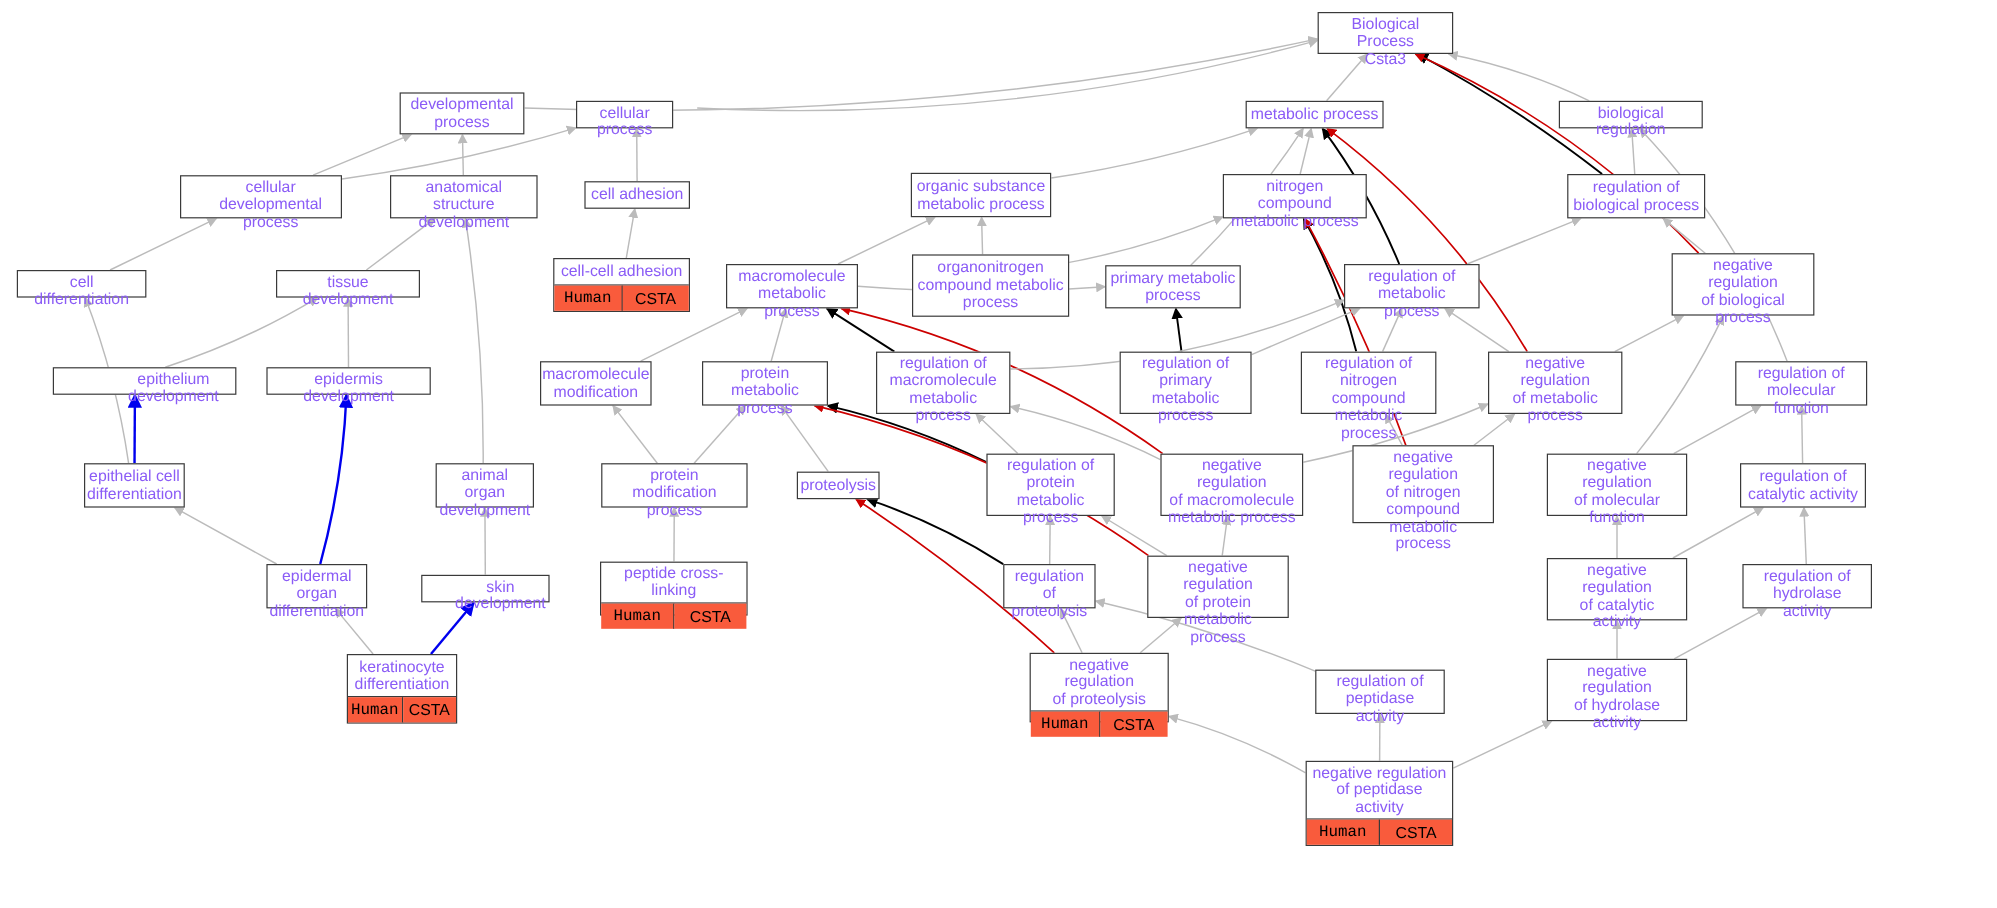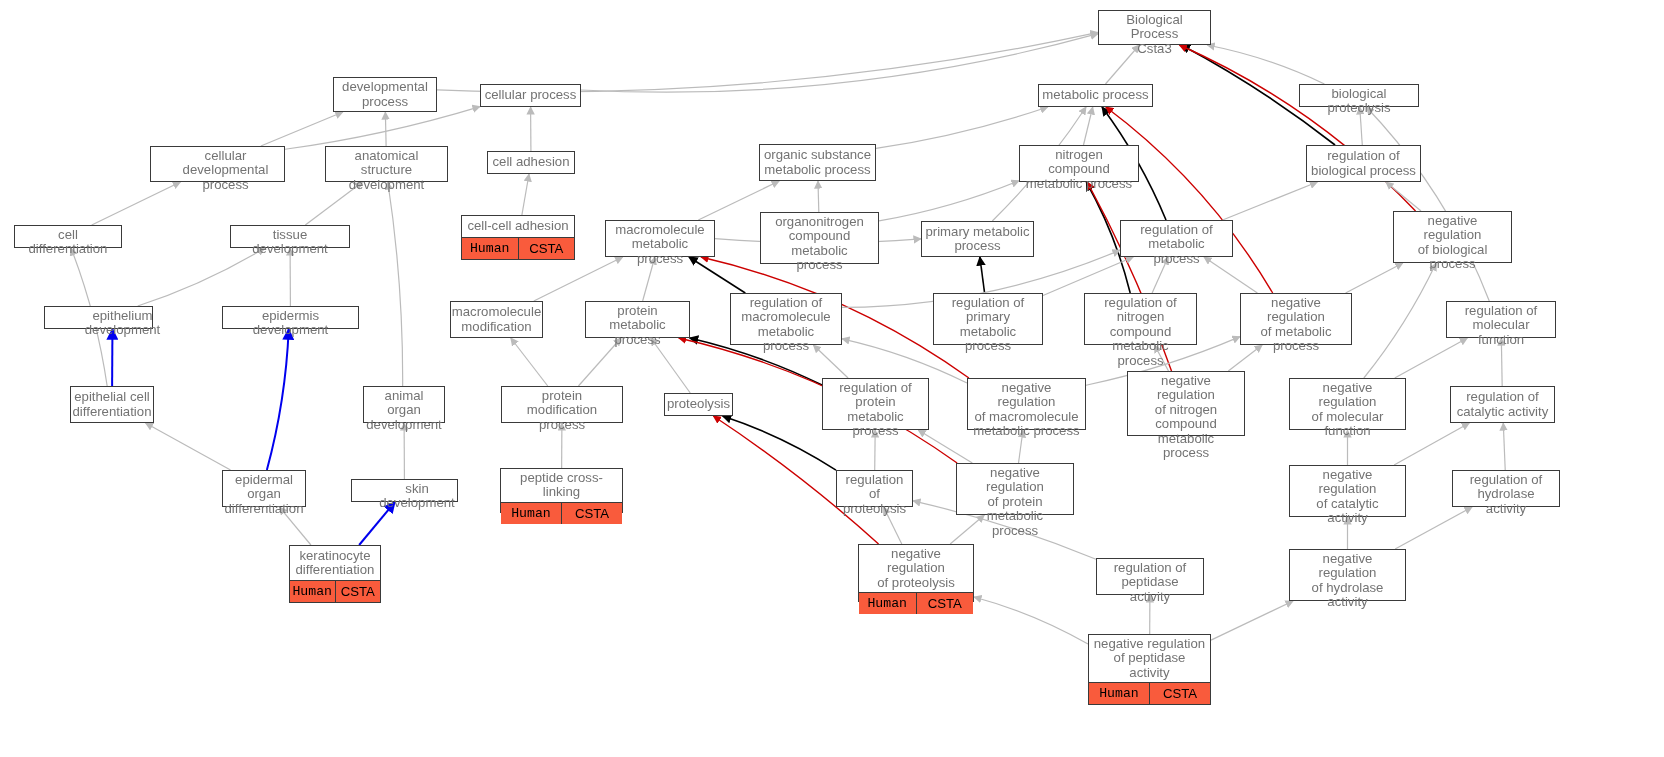--- a/index.html
+++ b/index.html
@@ -19,21 +19,21 @@
     display:flex;
     flex-direction:column;
     z-index:5;
   }
   .node .title{
     flex:1 1 auto;
     display:flex;align-items:center;justify-content:center;
     text-align:center;
     font-size:13.2px;
     line-height:14.4px;
-    color:#737373;
+    color:#8b5cf6;
     padding:2px 3px;
     white-space:pre-line;
   }
   .genebar{
     display:flex;
     border-top:1.6px solid #3a3a3a;
     height:21px;
     flex:0 0 21px;
   }
   .genebar .cell{
@@ -147,28 +147,28 @@
   </svg>
   <div id="node-layer">
       <div class="node" style="left: 1098px; top: 10px; width: 113px; height: 35px;">
         <div class="title">Biological Process
 Csta3</div>
       </div>
       <div class="node" style="left: 333px; top: 77px; width: 104px; height: 35px;">
         <div class="title">developmental
 process</div>
       </div>
-      <div class="node" style="left: 480px; top: 84px; width: 101px; height: 23px;">
+      <div class="node" style="left: 480px; top: 84px; width: 81px; height: 23px;">
         <div class="title">cellular process</div>
       </div>
       <div class="node" style="left: 1038px; top: 84px; width: 115px; height: 23px;">
         <div class="title">metabolic process</div>
       </div>
       <div class="node" style="left: 1299px; top: 84px; width: 120px; height: 23px;">
-        <div class="title">biological proteolysis</div>
+        <div class="title">biological regulation</div>
       </div>
       <div class="node" style="left: 150px; top: 146px; width: 135px; height: 36px; padding-left: 16px;">
         <div class="title">cellular developmental
 process</div>
       </div>
       <div class="node" style="left: 325px; top: 146px; width: 123px; height: 36px;">
         <div class="title">anatomical structure
 development</div>
       </div>
       <div class="node" style="left: 487px; top: 151px; width: 88px; height: 23px;">
@@ -196,39 +196,39 @@
         <div class="title">cell-cell adhesion</div>
         <div class="genebar">
           <div class="cell left" style="background: rgb(249, 91, 60);">Human</div>
           <div class="cell" style="background: rgb(249, 91, 60);">CSTA</div>
         </div>
       </div>
       <div class="node" style="left: 605px; top: 220px; width: 110px; height: 37px;">
         <div class="title">macromolecule
 metabolic process</div>
       </div>
-      <div class="node" style="left: 760px; top: 212px; width: 119px; height: 52px;">
+      <div class="node" style="left: 760px; top: 212px; width: 131px; height: 52px;">
         <div class="title">organonitrogen
 compound metabolic
 process</div>
       </div>
       <div class="node" style="left: 921px; top: 221px; width: 113px; height: 36px;">
         <div class="title">primary metabolic
 process</div>
       </div>
       <div class="node" style="left: 1120px; top: 220px; width: 113px; height: 37px;">
         <div class="title">regulation of
 metabolic process</div>
       </div>
       <div class="node" style="left: 1393px; top: 211px; width: 119px; height: 52px;">
         <div class="title">negative regulation
 of biological
 process</div>
       </div>
-      <div class="node" style="left: 44px; top: 306px; width: 109px; height: 23px; padding-left: 48px;">
+      <div class="node" style="left: 44px; top: 306px; width: 153px; height: 23px; padding-left: 48px;">
         <div class="title">epithelium development</div>
       </div>
       <div class="node" style="left: 222px; top: 306px; width: 137px; height: 23px;">
         <div class="title">epidermis development</div>
       </div>
       <div class="node" style="left: 450px; top: 301px; width: 93px; height: 37px;">
         <div class="title">macromolecule
 modification</div>
       </div>
       <div class="node" style="left: 585px; top: 301px; width: 105px; height: 37px;">

